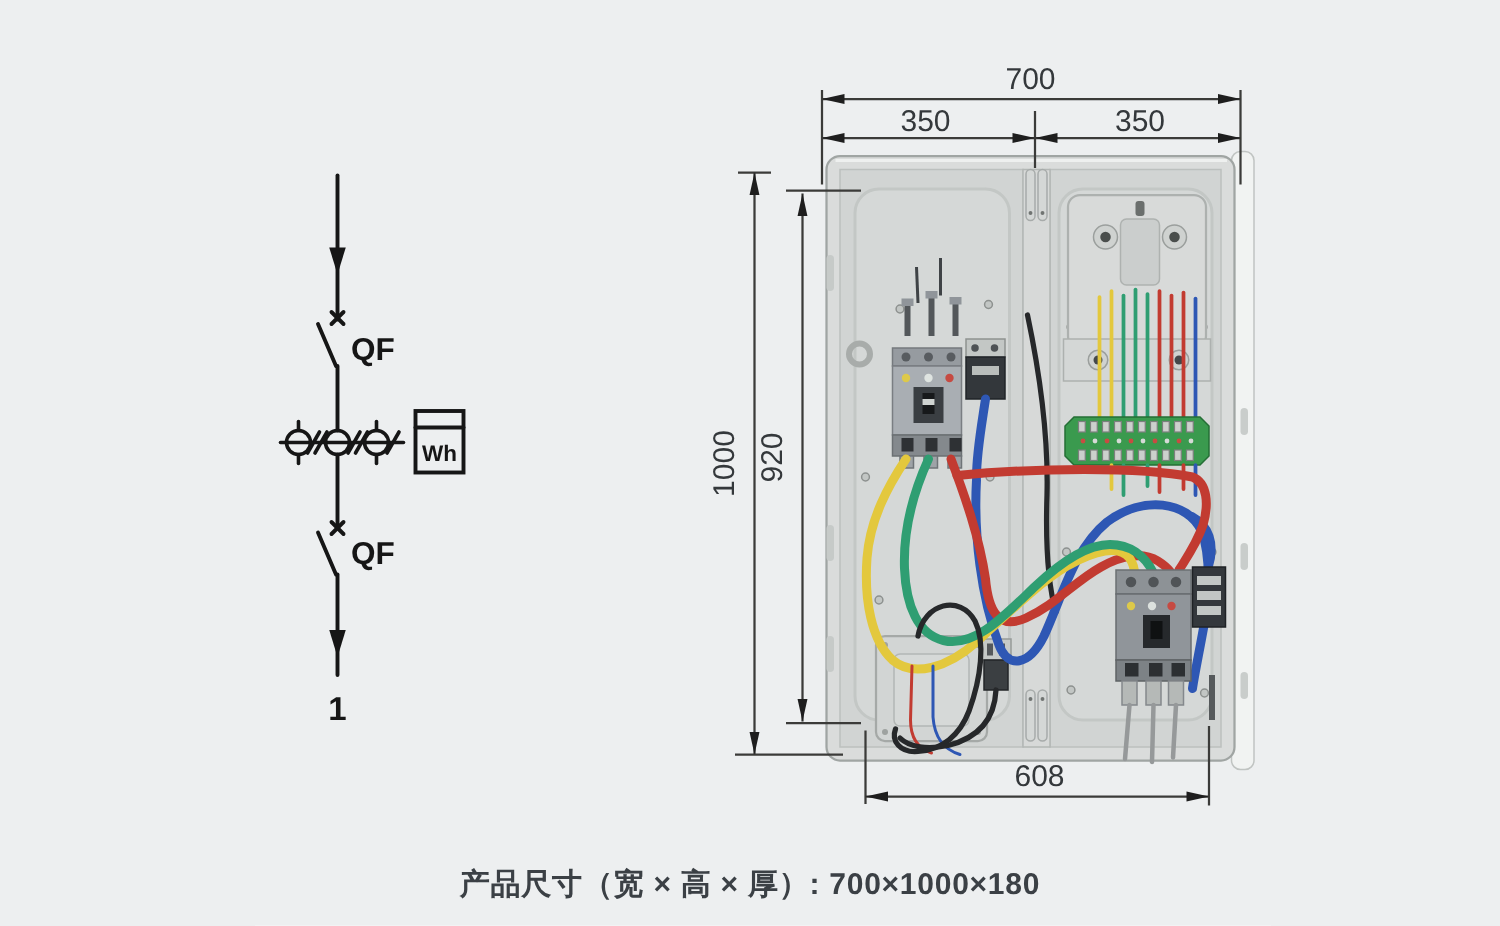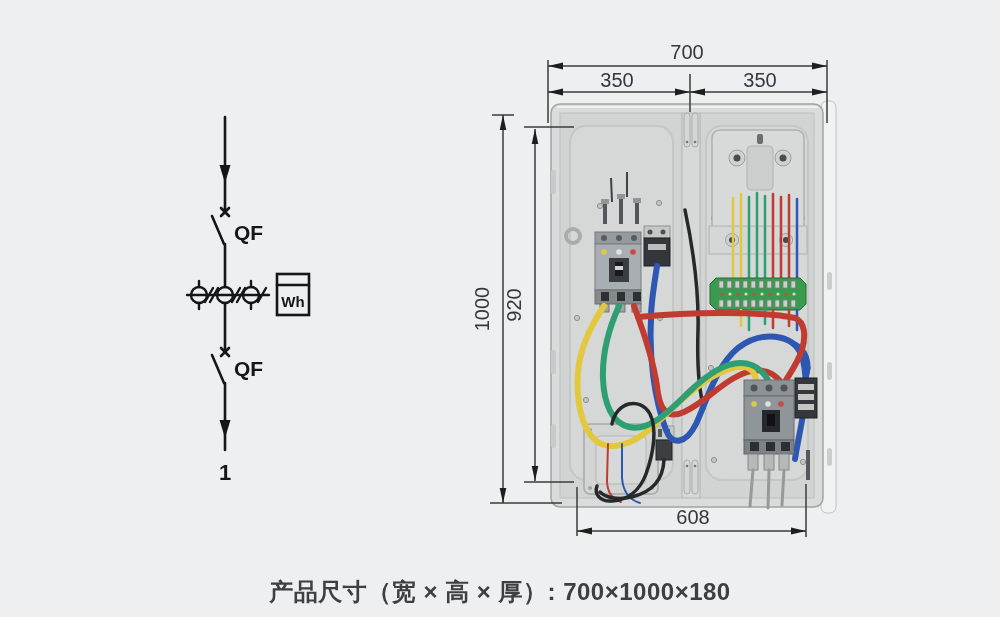--- a/index.html
+++ b/index.html
@@ -1,20 +1,20 @@
 <!DOCTYPE html>
 <html><head>
 <meta charset="utf-8">
 <style>
   html,body{margin:0;padding:0;}
   body{font-family:"Liberation Sans","DejaVu Sans",sans-serif;}
   .stage{position:relative;width:1000px;height:617px;background:#edeff0;overflow:hidden;}
   .stage svg{position:absolute;left:0;top:0;}
   .caption{position:absolute;left:0;top:576px;width:1000px;text-align:center;
-           font-size:24px;font-weight:600;color:#3b4045;letter-spacing:.5px;}
+           font-size:20px;font-weight:600;color:#3b4045;letter-spacing:.5px;}
   .dim-text{font-size:20px;fill:#34383b;font-family:"Liberation Sans","DejaVu Sans",sans-serif;}
   .sch-text{font-weight:bold;fill:#161616;font-family:"Liberation Sans","DejaVu Sans",sans-serif;}
 </style>
 </head>
 <body>
 
 <div class="stage">
 <svg width="1000" height="617" viewBox="0 0 1000 617">
 
   <g stroke="#161616" stroke-width="2.6" fill="none" stroke-linecap="round">

